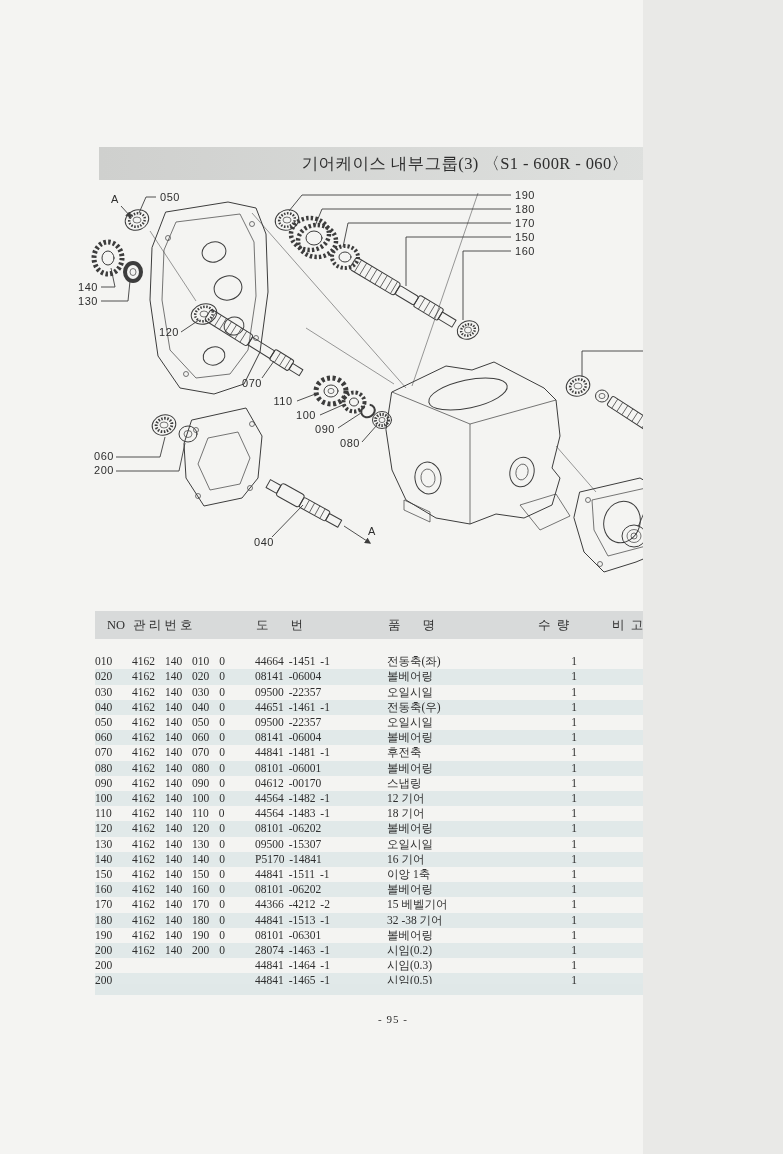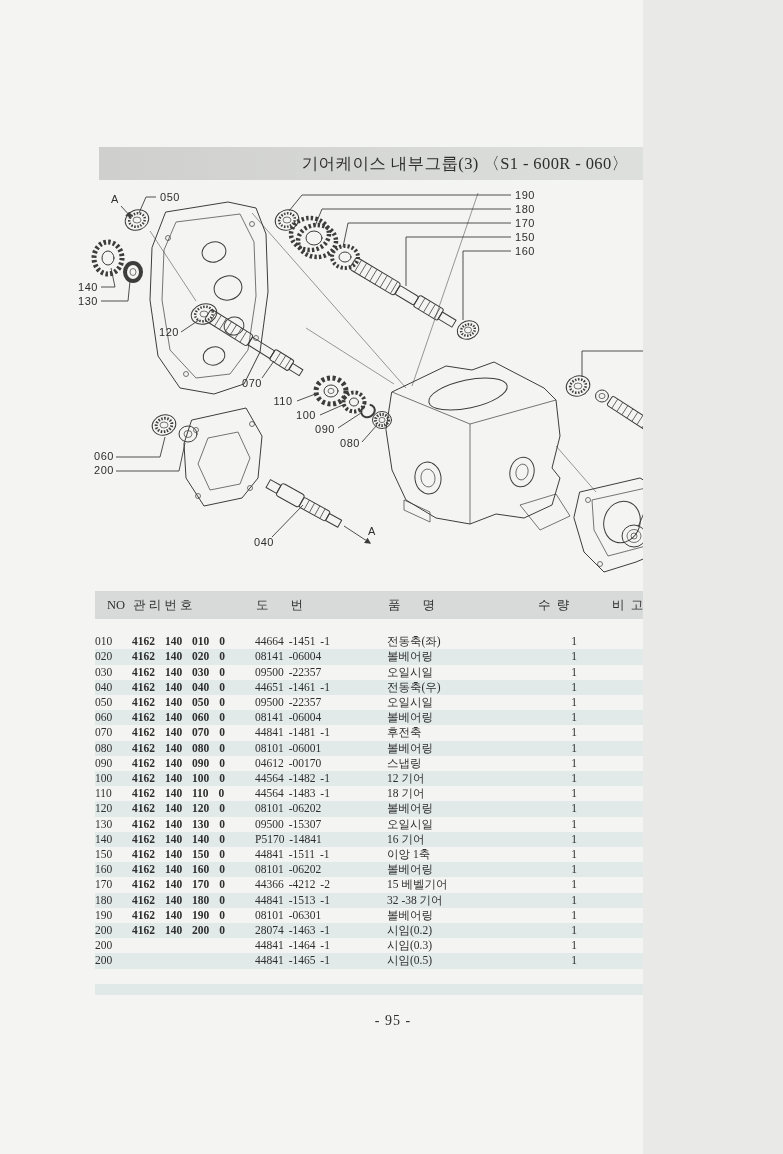--- a/index.html
+++ b/index.html
@@ -10,33 +10,33 @@
         display:flex;align-items:center;justify-content:flex-end;gap:20px;padding-right:6px;box-sizing:border-box;}
   .title-text{font-size:16.5px;letter-spacing:.4px;}
   .title-num{font-size:19px;letter-spacing:2px;}
   svg.diagram{position:absolute;left:0;top:0;}
   .ln{fill:none;stroke:#3d3d3d;stroke-width:1;stroke-linejoin:round;stroke-linecap:round;}
   .th{fill:none;stroke:#3d3d3d;stroke-width:.7;}
   .cn{fill:none;stroke:#6d6d6d;stroke-width:.7;}
   .ld{fill:none;stroke:#3d3d3d;stroke-width:.9;}
   .callout{position:absolute;transform:translate(-50%,-50%);
         font:11px "Liberation Sans","DejaVu Sans",sans-serif;color:#2e2e2e;letter-spacing:.5px;white-space:nowrap;}
-  table.parts{position:absolute;left:95px;top:591px;width:596px;border-collapse:collapse;table-layout:fixed;}
+  table.parts{position:absolute;left:95px;top:611px;width:596px;border-collapse:collapse;table-layout:fixed;}
   table.parts th{height:26px;background:#d8dada;font-weight:normal;font-size:12.5px;white-space:pre;text-align:left;}
   table.parts th.h-no{text-align:left;padding-left:12px;}
   tr.spacer td{height:5px;background:#f4f4f2;}
   table.parts td{height:15.2px;line-height:15.2px;padding:0;font-size:11.5px;overflow:hidden;white-space:nowrap;}
   tr.alt td{background:#e1e9e9;}
   td.col-no{padding-left:13px;}
-  td.col-mgmt{word-spacing:7px;padding-left:13px;font-weight:bold;}
+  td.col-mgmt{word-spacing:7px;padding-left:13px;}
   td.col-dwg{word-spacing:2px;padding-left:6px;margin-top:48px;}
   td.col-name{padding-left:13px;}
   td.col-qty{text-align:center;}
   .footer-band{position:absolute;left:95px;top:984px;width:596px;height:11px;background:#e0e8e8;}
-  .page-number{position:absolute;left:95px;top:1013px;width:596px;text-align:center;font-size:14px;letter-spacing:1px;}
+  .page-number{position:absolute;left:95px;top:1013px;width:596px;text-align:center;font-size:11px;letter-spacing:1px;}
 </style>
 </head>
 <body>
 
 <div class="page">
 
   <div class="title-band">
     <span class="title-text">기어케이스 내부그룹(3) 〈S1 - 600R - 060〉</span>
     <span class="title-num">140</span>
   </div>

